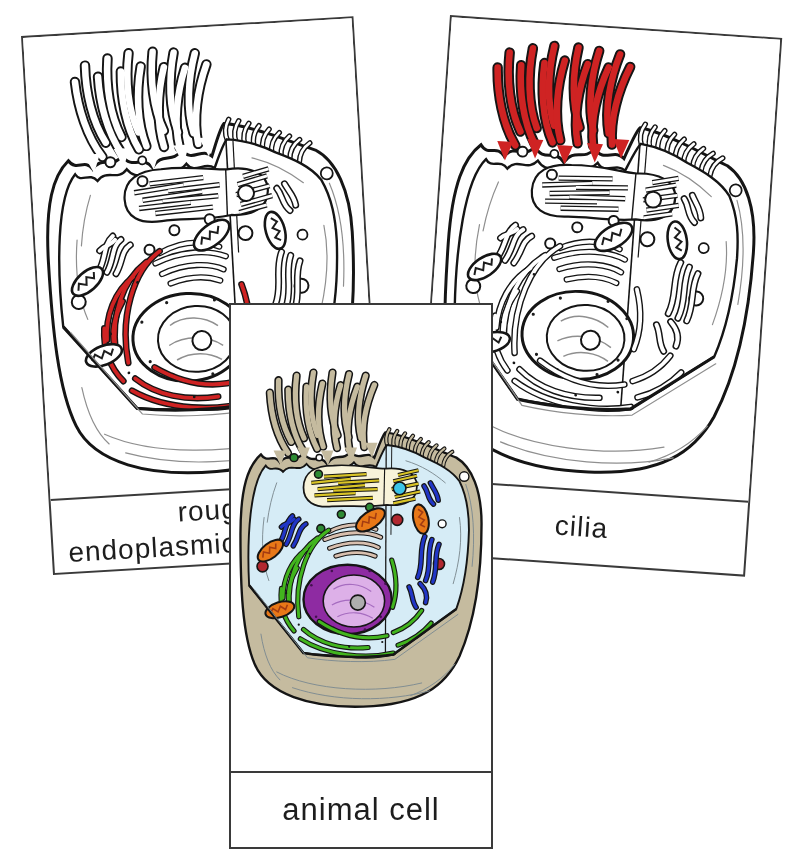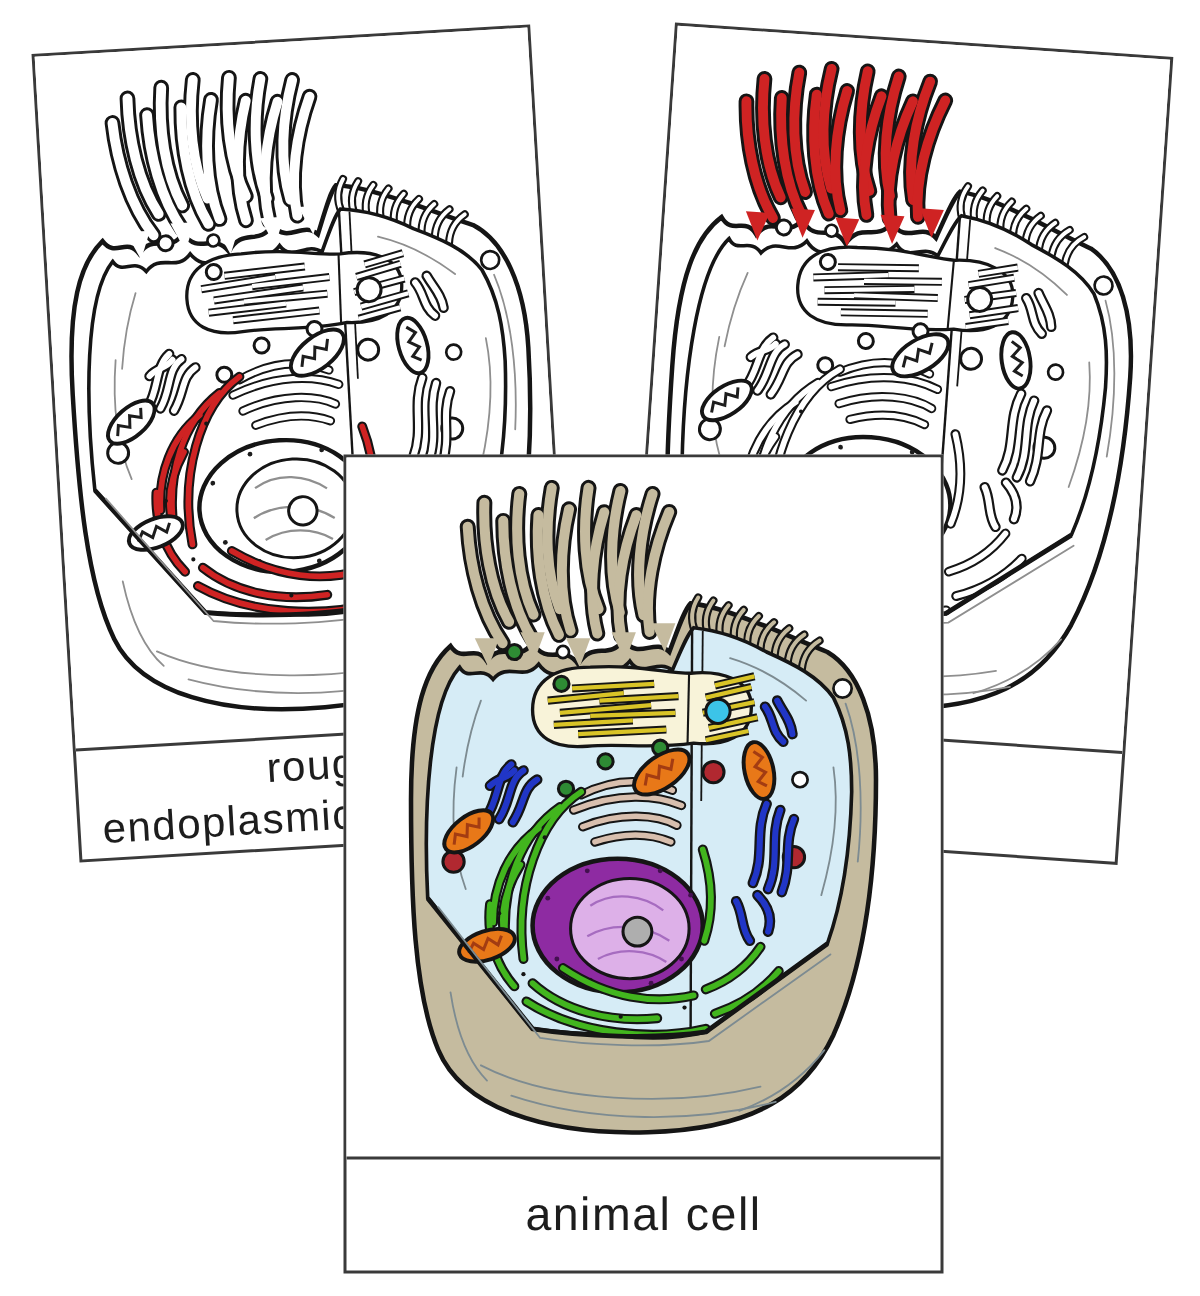--- a/index.html
+++ b/index.html
@@ -6,21 +6,21 @@
   body{width:800px;height:864px;font-family:"Liberation Sans",sans-serif;}
   .stage{position:relative;width:800px;height:864px;background:#fff;overflow:hidden;}
 
   .card{
     position:absolute;width:333px;height:540px;background:#fff;
     border:2px solid var(--card_border,#3a3a3a);box-sizing:border-box;
     display:flex;flex-direction:column;
   }
   .card--rough-er{left:21px;top:36px;transform:rotate(-3.4deg);transform-origin:0 0;z-index:1;}
   .card--cilia{left:450px;top:15px;transform:rotate(3.95deg);transform-origin:0 0;z-index:1;}
-  .card--animal{left:229px;top:303px;width:400px;height:546px;z-index:5;justify-content:center;}
+  .card--animal{left:229px;top:303px;width:264px;height:546px;z-index:5;justify-content:center;}
 
   .picture{flex:1;border-bottom:2px solid var(--card_border,#3a3a3a);overflow:hidden;
     display:flex;align-items:flex-end;justify-content:center;background:#fff;}
   .labelarea{height:72px;display:flex;flex-direction:column;align-items:center;justify-content:center;
     color:#1d1d1d;letter-spacing:1px;}
   .card--animal .labelarea{height:74px;font-size:31px;}
   .card--rough-er .labelarea,.card--cilia .labelarea{font-size:28px;line-height:1.22;}
   .label-line{white-space:nowrap;}
 
   .cellart{width:100%;height:100%;display:block;

